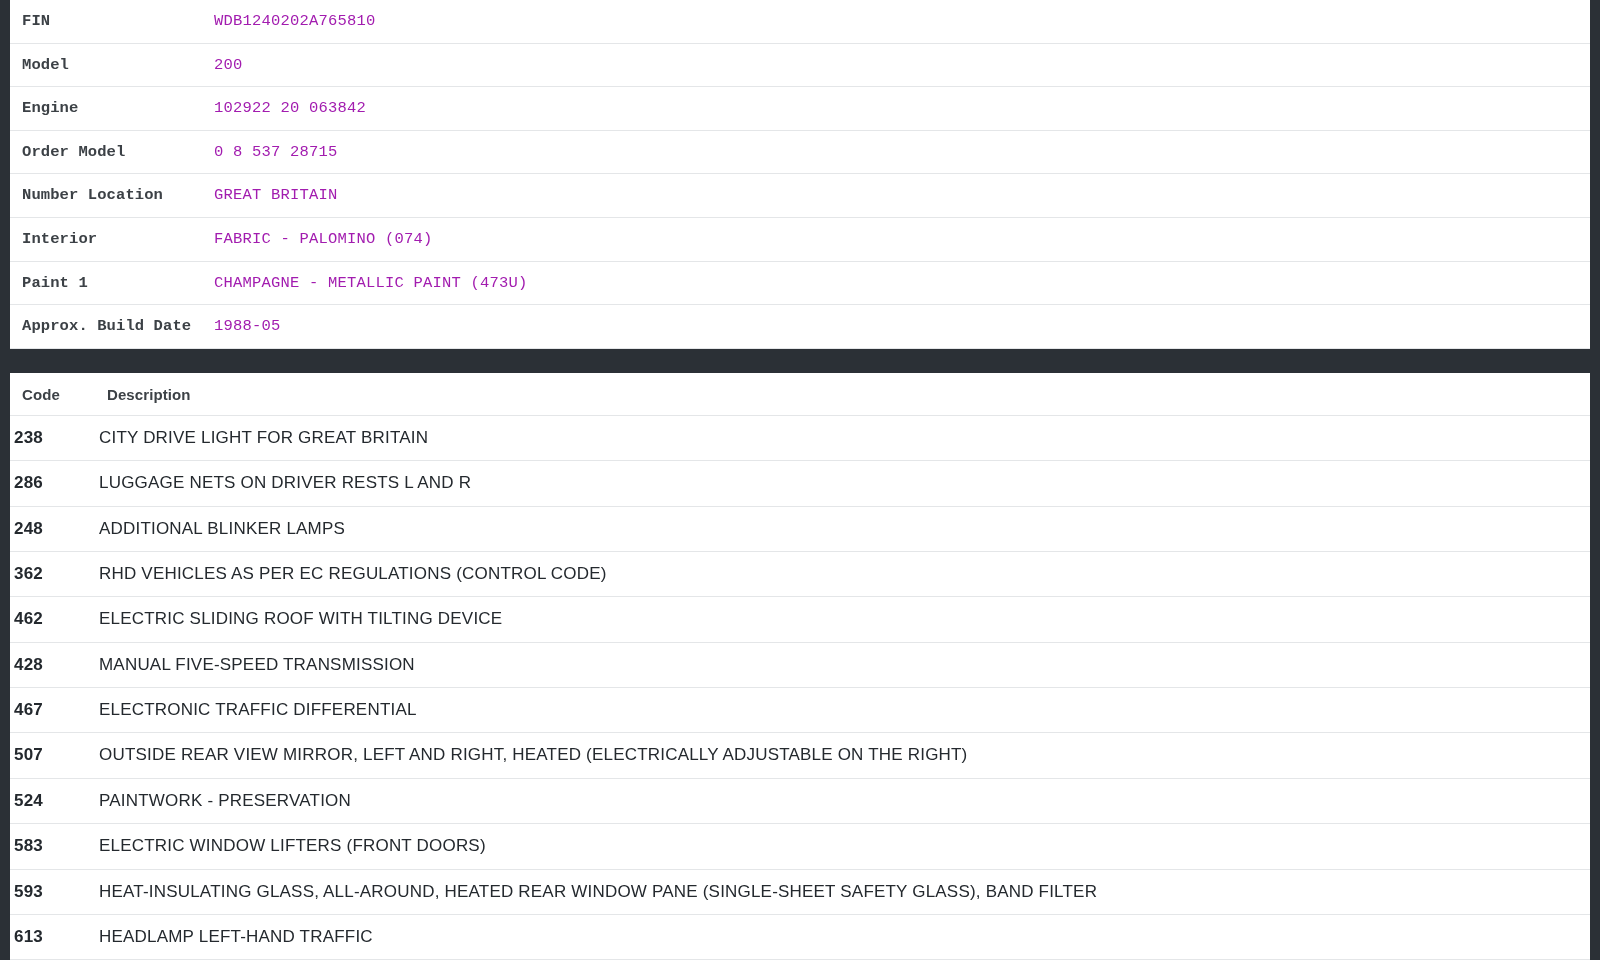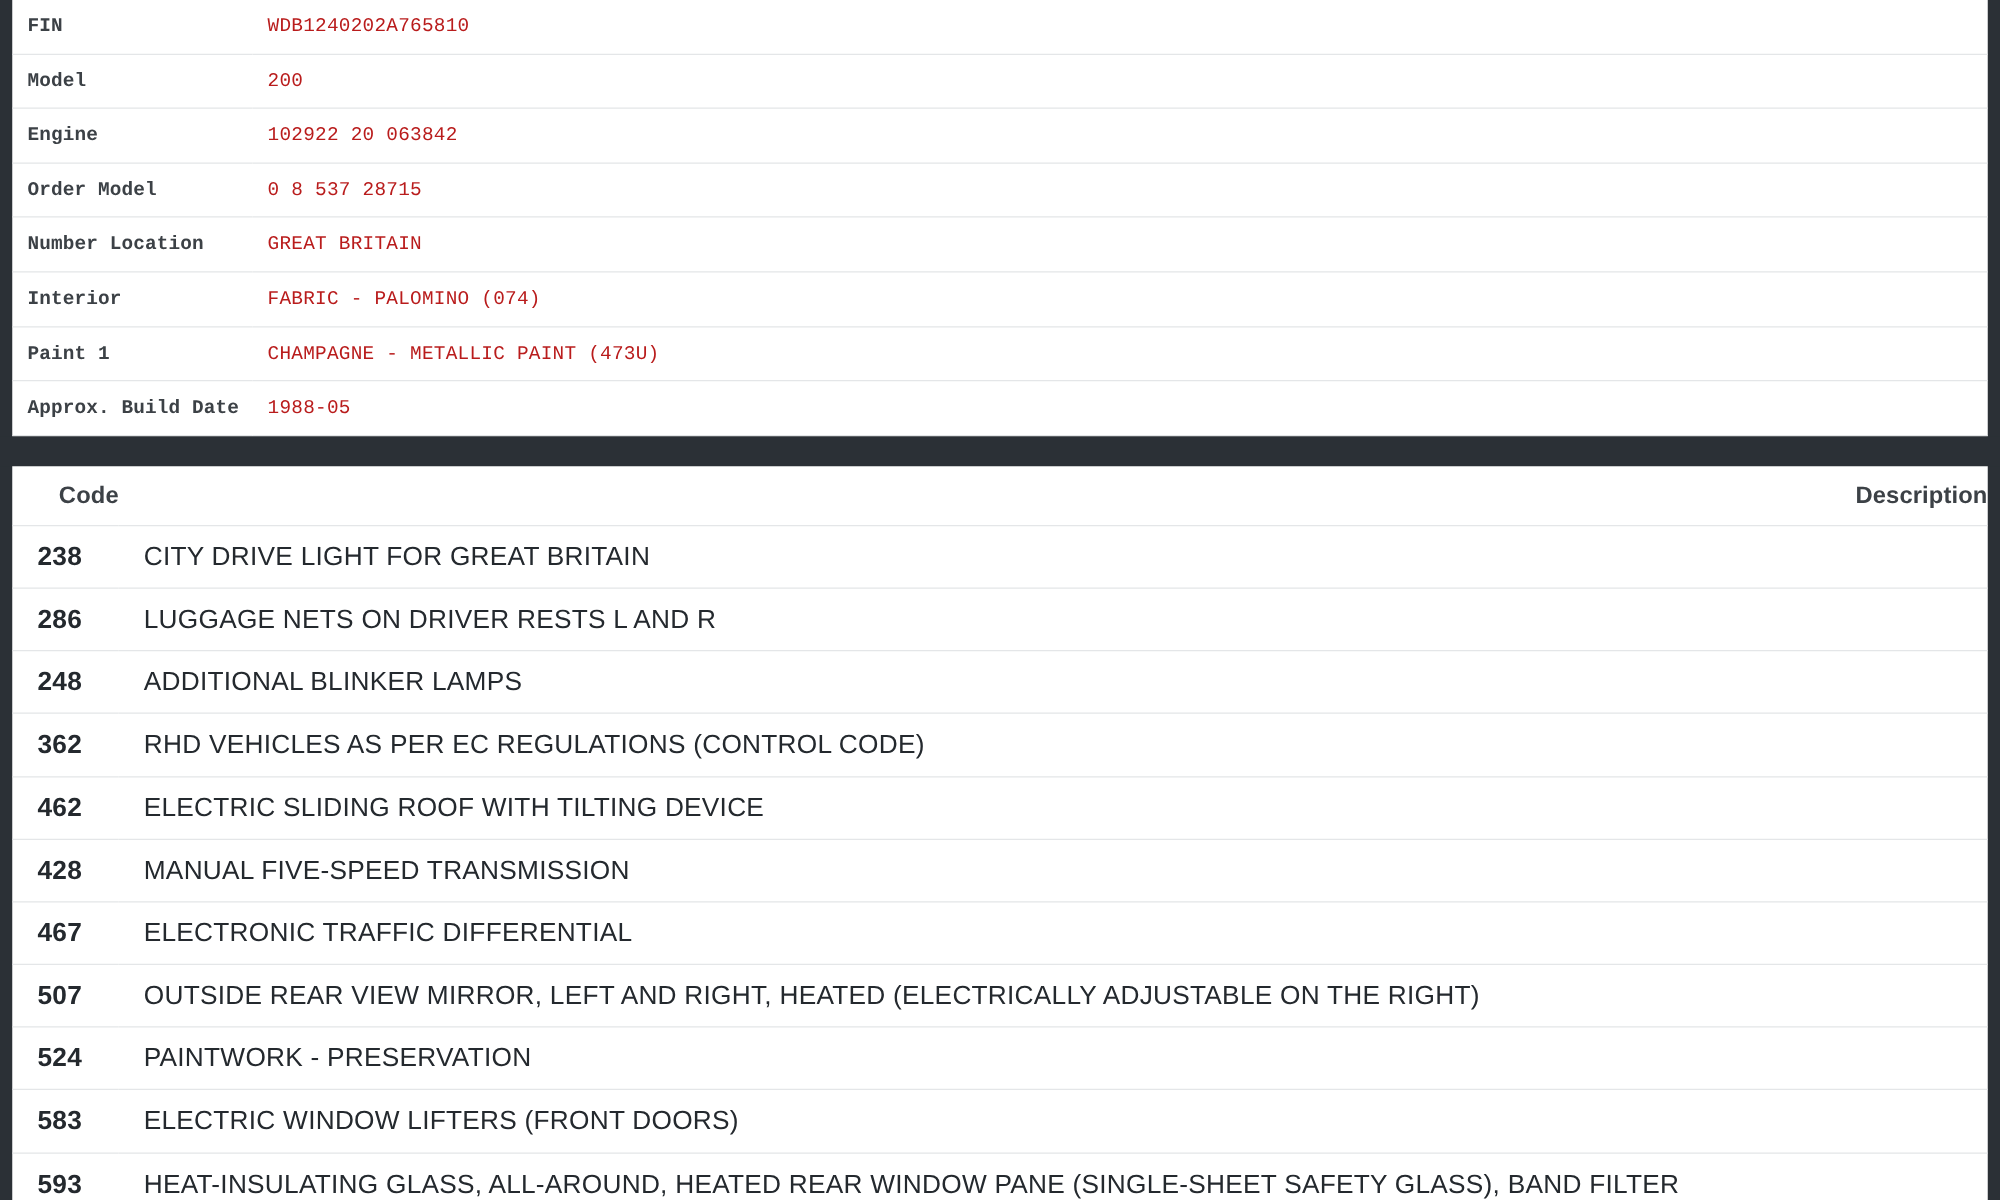--- a/index.html
+++ b/index.html
@@ -51,21 +51,21 @@
     line-height: 1.2;
     font-family: Liberation Mono, monospace;
   }
   table.spec td.label {
     width: 192px;
     font-weight: bold;
     color: #3c4146;
     letter-spacing: 0.1px;
   }
   table.spec td.value {
-    color: #b91c1c;
+    color: #a21caf;
     letter-spacing: 0.2px;
   }
 
   
   .divider-band {
     height: 24px;
     background: #2b3036;
     width: 1600px;
     margin-left: -10px;
   }
@@ -73,31 +73,31 @@
   
   table.codes {
     width: 100%;
     border-collapse: collapse;
     table-layout: fixed;
   }
   table.codes tr {
     border-bottom: 1px solid #e4e6e8;
   }
   table.codes th {
-    text-align: right;
+    text-align: left;
     padding: 13px 0 12px 12px;
-    font-size: 19px;
+    font-size: 15px;
     font-weight: bold;
     color: #3c4146;
     letter-spacing: 0.1px;
   }
   table.codes th.col-code { width: 85px; }
   table.codes td {
-    padding: 12px 0 12px 20px;
-    font-size: 21px;
+    padding: 12px 0 12px 4px;
+    font-size: 17px;
     color: #24292e;
     vertical-align: middle;
     line-height: 1.2;
     letter-spacing: 0.2px;
   }
   table.codes td.code {
     width: 85px;
     font-weight: bold;
     color: #24292e;
   }

